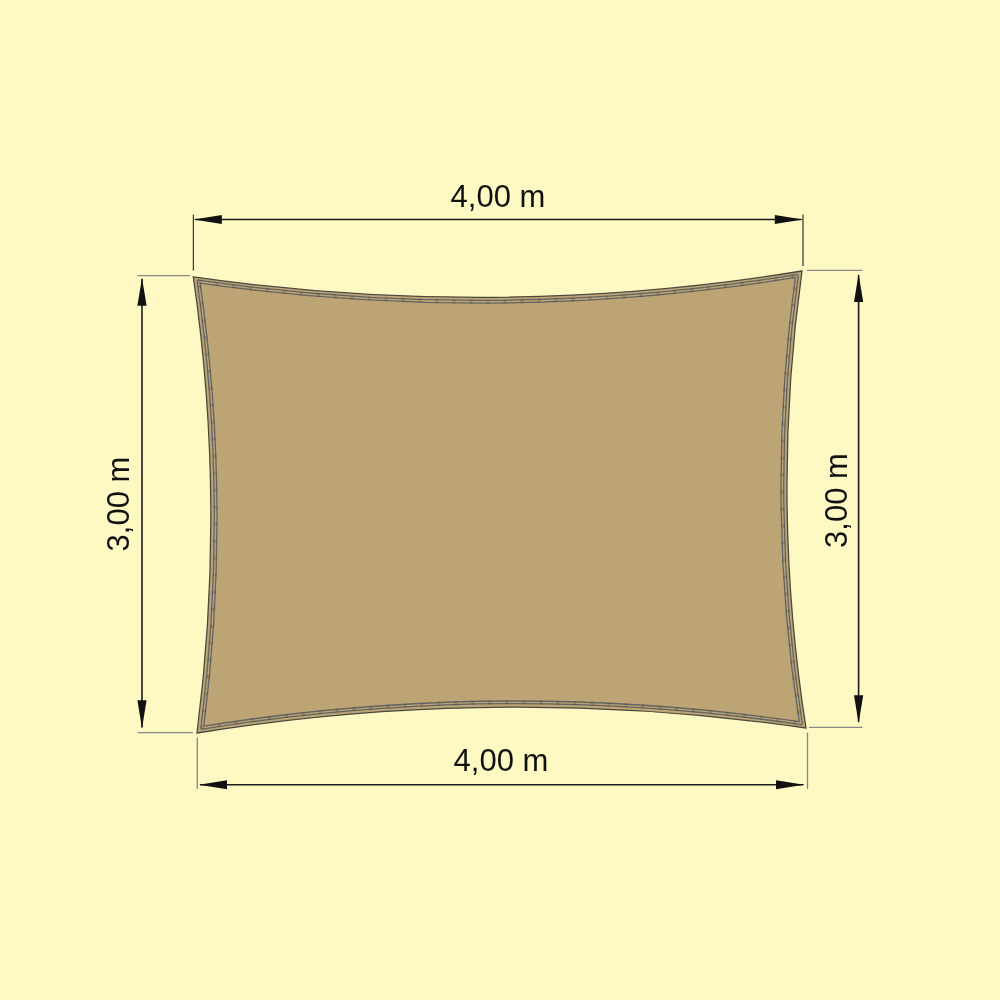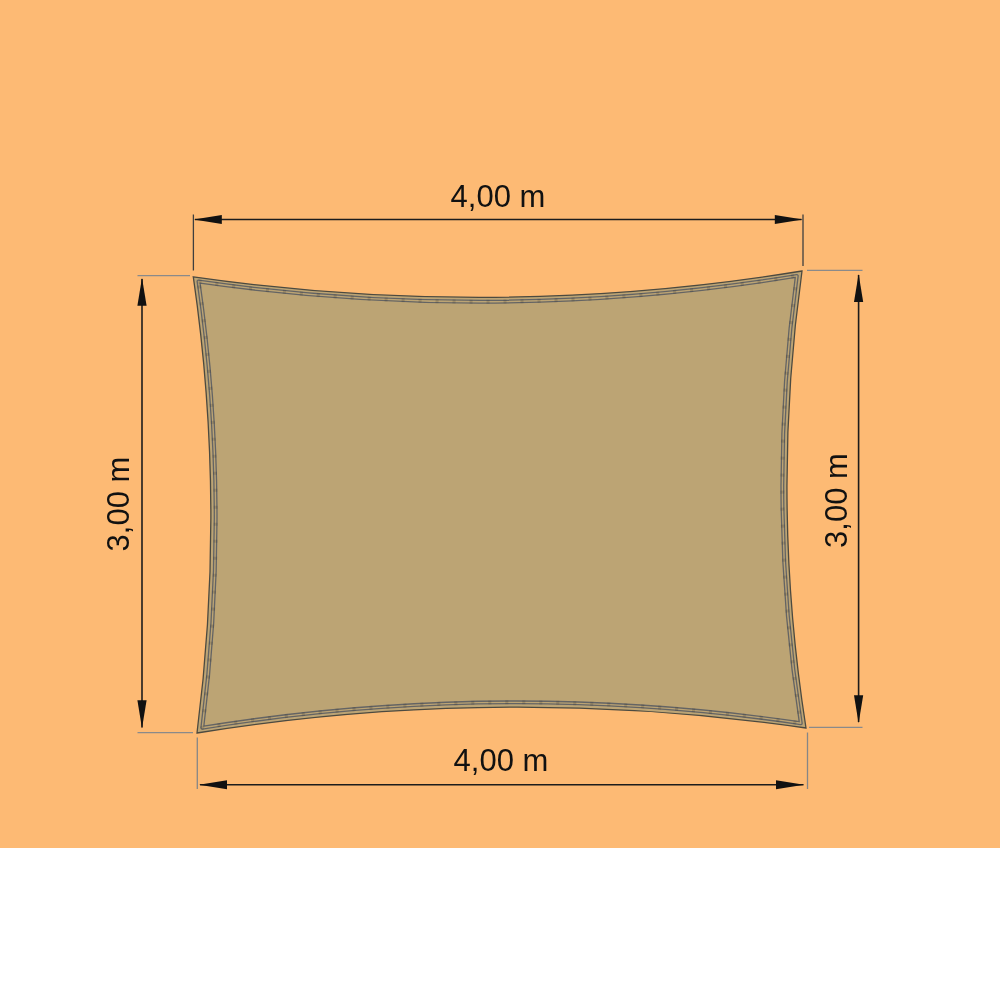--- a/index.html
+++ b/index.html
@@ -1,16 +1,16 @@
 <!DOCTYPE html>
 <html><head>
 <meta charset="utf-8">
 <style>
   html,body{margin:0;padding:0;background:#ffffff;}
-  .stage{position:relative;width:1000px;height:848px;background:#fdba74;overflow:hidden;}
+  .stage{position:relative;width:1000px;height:1000px;background:#fef9c3;overflow:hidden;}
   svg{display:block;}
   text{font-family:"Liberation Sans", sans-serif;fill:#111111;}
 </style>
 </head>
 <body>
 <div class="stage">
 <svg width="1000" height="1000" viewBox="0 0 1000 1000">
 
   <g>
     <path d="M 193.3 276.8 Q 498 320.5 802 271 Q 770 499.5 806 728 Q 501.5 684 197 733 Q 226.5 504 193.3 276.8 Z" fill="#BCA474" stroke="#4c4a40" stroke-width="1.3" stroke-linejoin="miter"></path>

